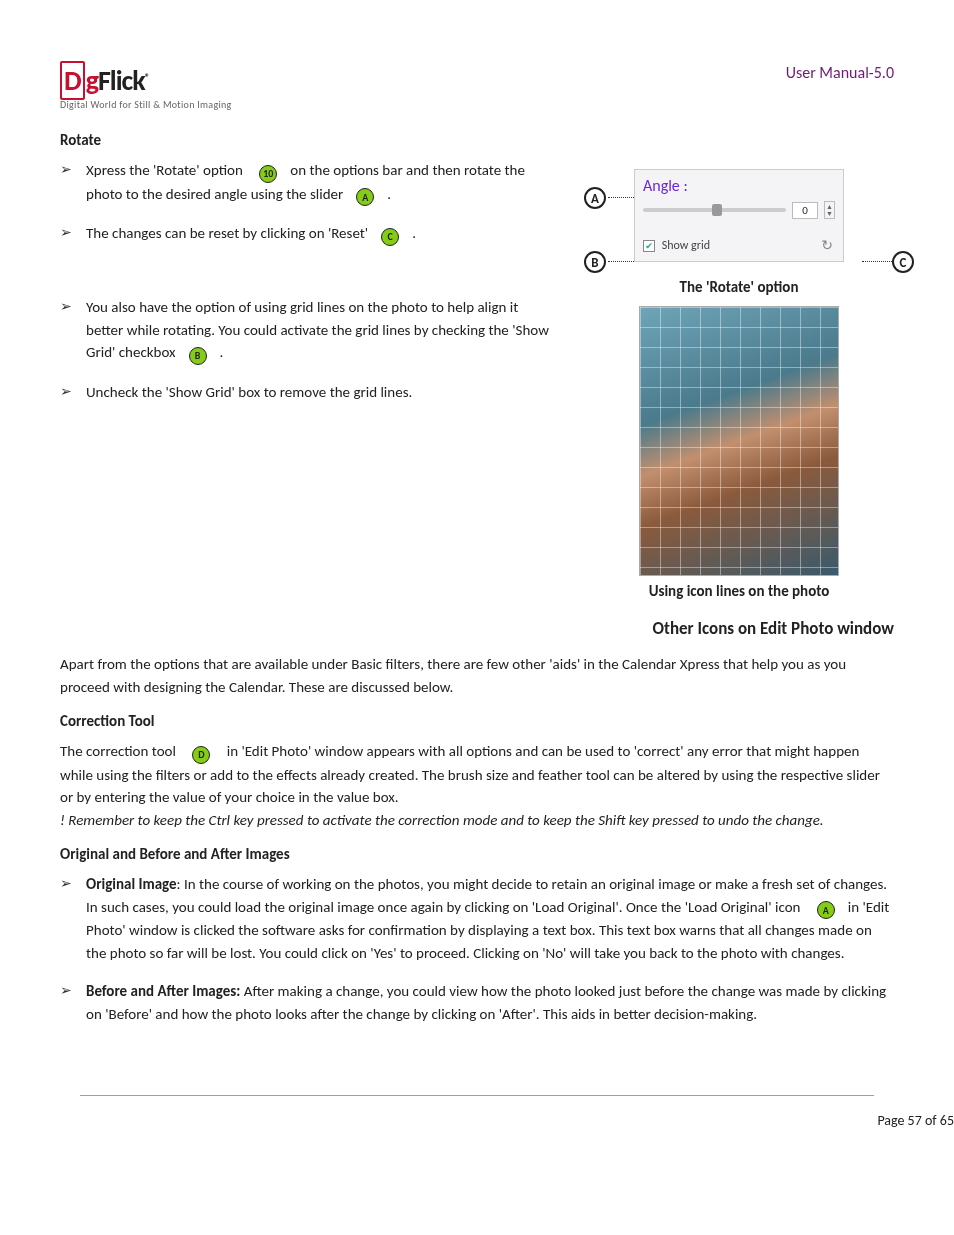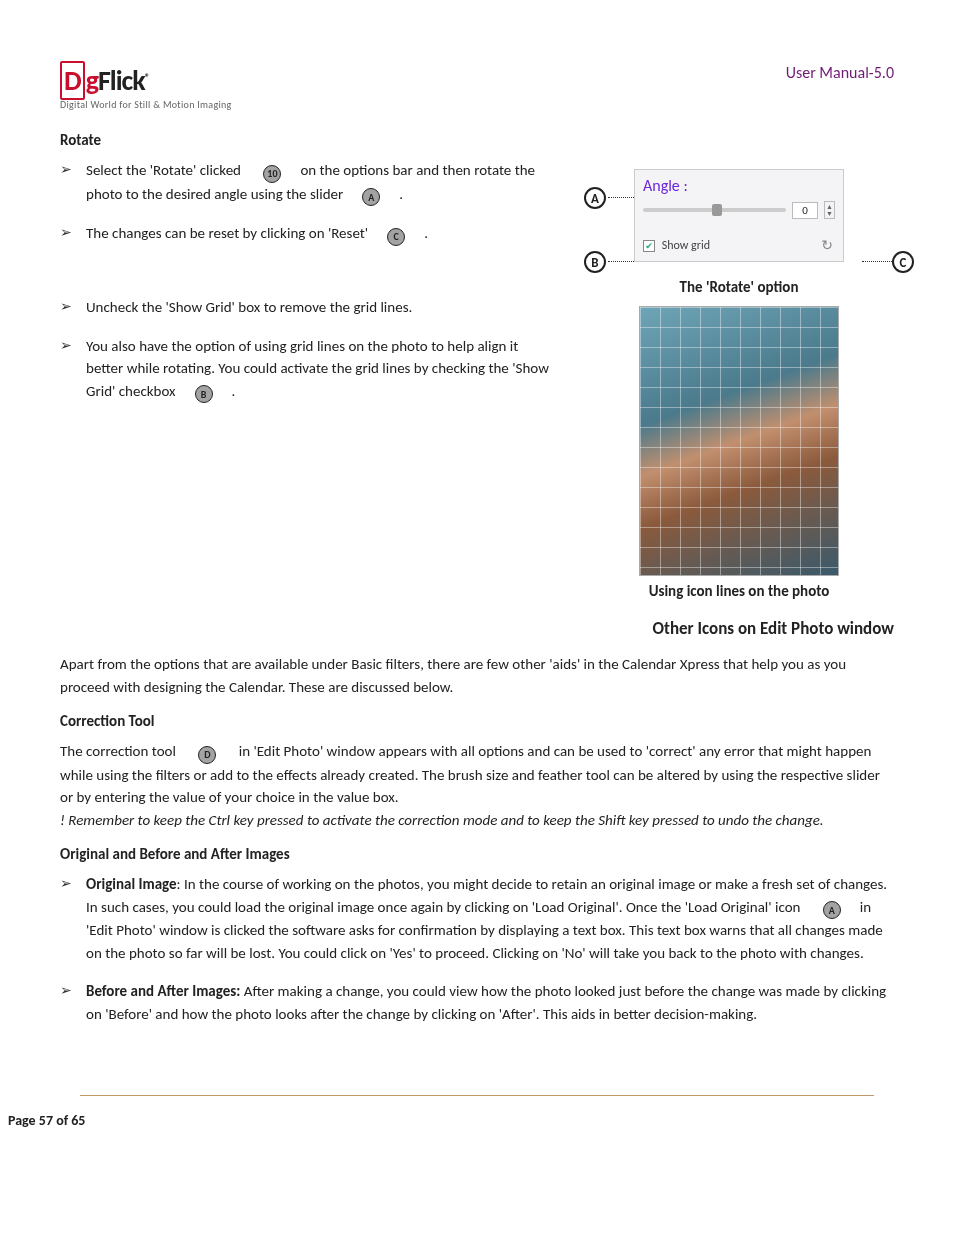--- a/index.html
+++ b/index.html
@@ -54,22 +54,22 @@
     display: inline-flex;
     align-items: center;
     justify-content: center;
     width: 18px;
     height: 18px;
     border: 1.5px solid #222;
     border-radius: 50%;
     font-size: 10px;
     font-weight: bold;
     vertical-align: -2px;
-    margin: 0 19px;
-    background: #a3a3a3;
+    margin: 0 13px;
+    background: #84cc16;
   }
   .caption { text-align: center; font-weight: bold; margin-top: 6px; font-size: 15px; }
   .rotate-panel {
     border: 1px solid #ccc;
     background: #f4f4f6;
     width: 210px;
     margin: 0 auto;
     padding: 6px 8px 8px 8px;
     position: relative;
   }
@@ -109,21 +109,21 @@
     background:
       repeating-linear-gradient(to right, rgba(255,255,255,0.4) 0 1px, transparent 1px 20px),
       repeating-linear-gradient(to bottom, rgba(255,255,255,0.4) 0 1px, transparent 1px 20px),
       linear-gradient(160deg, #6fa5b8 0%, #4a7a8c 35%, #c28f6e 50%, #8b5a3c 65%, #3a5a6c 100%);
     border: 1px solid #aaa;
   }
   .italic-note { font-style: italic; line-height: 1.5; margin: 10px 0 20px 0;}
   .center-heading { text-align: right; font-weight: bold; font-size: 17px; margin: 18px 0 14px 0; }
   .para { line-height: 1.5; margin-bottom: 14px; }
   .bold { font-weight: bold; }
-  .page-footer { text-align: left; font-weight: bold; font-size: 14px; padding: 10px 8px; }
+  .page-footer { text-align: right; font-weight: normal; font-size: 14px; padding: 10px 0; }
   .footer-rule { border: none; border-top: 1px solid #c19a6b; margin: 20px 80px 6px 80px; }
 </style>
 </head>
 <body>
 
 <div class="page">
   <div class="header-row">
     <div class="logo">
       <span class="logo-main">
         <span class="logo-d">D</span><span class="logo-o">g</span><span class="logo-flick">Flick</span><sup style="font-size:10px;">®</sup>
@@ -132,21 +132,21 @@
     </div>
     <div class="manual-label">User Manual-5.0</div>
   </div>
 
   <div class="section-title">Rotate</div>
 
   <div class="two-col">
     <div class="left-col">
       <ul class="arrows">
         <li>
-          <span>Select the 'Rotate' clicked </span><span class="inline-icon">10</span><span>on the options bar and then rotate the photo to the desired angle using the slider</span><span class="inline-icon">A</span><span>.</span>
+          <span>Xpress the 'Rotate' option </span><span class="inline-icon">10</span><span>on the options bar and then rotate the photo to the desired angle using the slider</span><span class="inline-icon">A</span><span>.</span>
         </li>
         <li>
           <span>The changes can be reset by clicking on 'Reset'</span><span class="inline-icon">C</span><span>.</span>
         </li>
       </ul>
     </div>
 
     <div class="right-col">
       <div class="panel-wrap">
         <span class="marker marker-a">A</span>
@@ -177,24 +177,24 @@
         </div>
       </div>
       <div class="caption">The 'Rotate' option</div>
     </div>
   </div>
 
   <div class="two-col">
     <div class="left-col">
       <ul class="arrows">
         <li>
+          <span>You also have the option of using grid lines on the photo to help align it better while rotating. You could activate the grid lines by checking the 'Show Grid' checkbox</span><span class="inline-icon">B</span><span>.</span>
+        </li>
+        <li>
           <span>Uncheck the 'Show Grid' box to remove the grid lines.</span>
-        </li>
-        <li>
-          <span>You also have the option of using grid lines on the photo to help align it better while rotating. You could activate the grid lines by checking the 'Show Grid' checkbox</span><span class="inline-icon">B</span><span>.</span>
         </li>
       </ul>
     </div>
     <div class="right-col" style="text-align:center;">
       <div class="grid-photo"></div>
       <div class="caption">Using icon lines on the photo</div>
     </div>
   </div>
 
 

